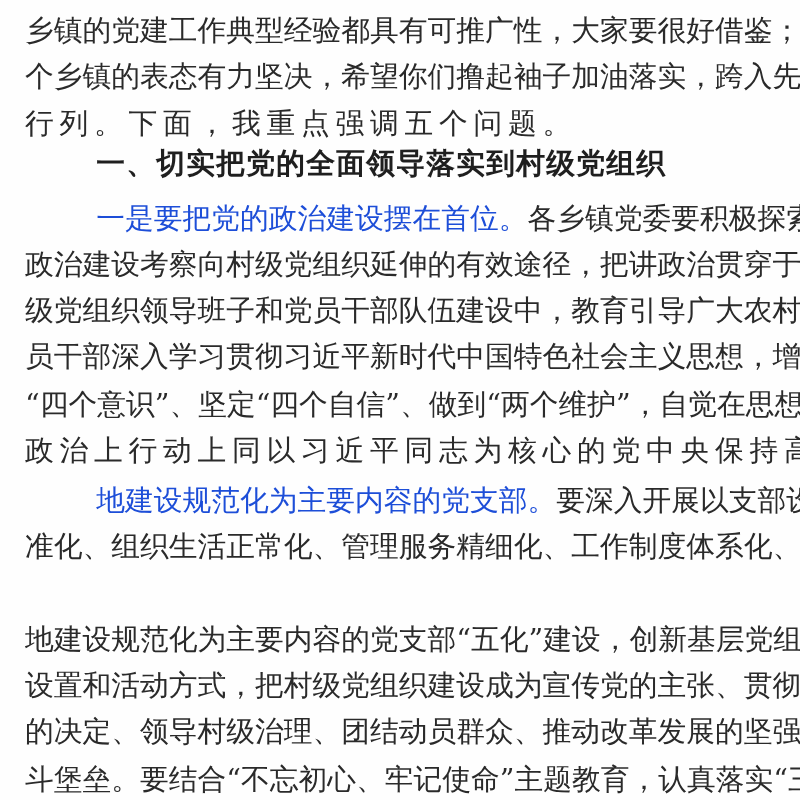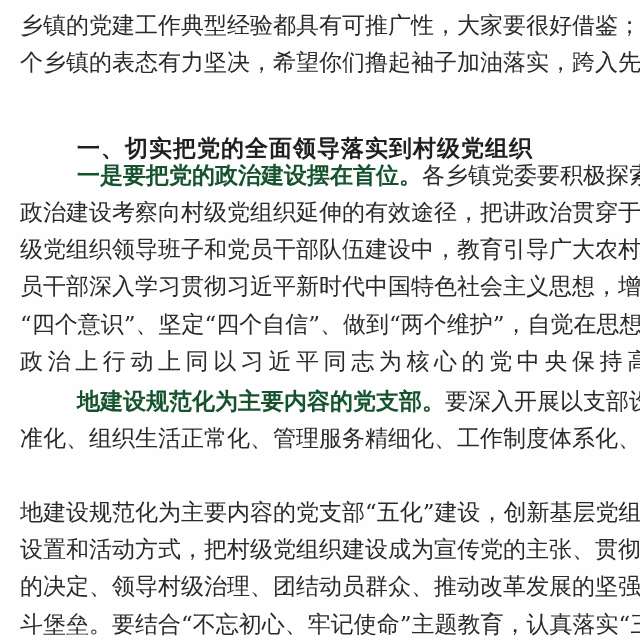--- a/index.html
+++ b/index.html
@@ -21,30 +21,31 @@
     }
     .line.last { text-align-last: left; letter-spacing: 4.6px; }
     .line.indent { left: 77px; width: 547px; }
     .heading {
       font-family: "DejaVu Sans", "Liberation Sans", sans-serif;
       font-weight: bold;
       color: #1f1f1f;
       text-align-last: left;
       letter-spacing: 1px;
     }
-    .lead { font-weight: bold; color: #14532d; }
+    .lead { font-weight: normal; color: #1d4ed8; }
   </style>
 </head>
 <body>
 
 <div class="page">
   <div class="line" style="top:10px">乡镇的党建工作典型经验都具有可推广性，大家要很好借鉴；X</div>
   <div class="line" style="top:47px">个乡镇的表态有力坚决，希望你们撸起袖子加油落实，跨入先进</div>
+  <div class="line last" style="top:84px">行列。下面，我重点强调五个问题。</div>
 
-  <div class="line indent heading" style="top:133px">一、切实把党的全面领导落实到村级党组织</div>
+  <div class="line indent heading" style="top:116px">一、切实把党的全面领导落实到村级党组织</div>
 
   <div class="line indent" style="top:160px">
     <span class="lead">一是要把党的政治建设摆在首位。</span><span>各乡镇党委要积极探索把</span>
   </div>
   <div class="line" style="top:197px">政治建设考察向村级党组织延伸的有效途径，把讲政治贯穿于村</div>
   <div class="line" style="top:234px">级党组织领导班子和党员干部队伍建设中，教育引导广大农村党</div>
   <div class="line" style="top:271px">员干部深入学习贯彻习近平新时代中国特色社会主义思想，增强</div>
   <div class="line" style="top:309px">“四个意识”、坚定“四个自信”、做到“两个维护”，自觉在思想上</div>
   <div class="line last" style="top:346px">政治上行动上同以习近平同志为核心的党中央保持高度一致。</div>
 

